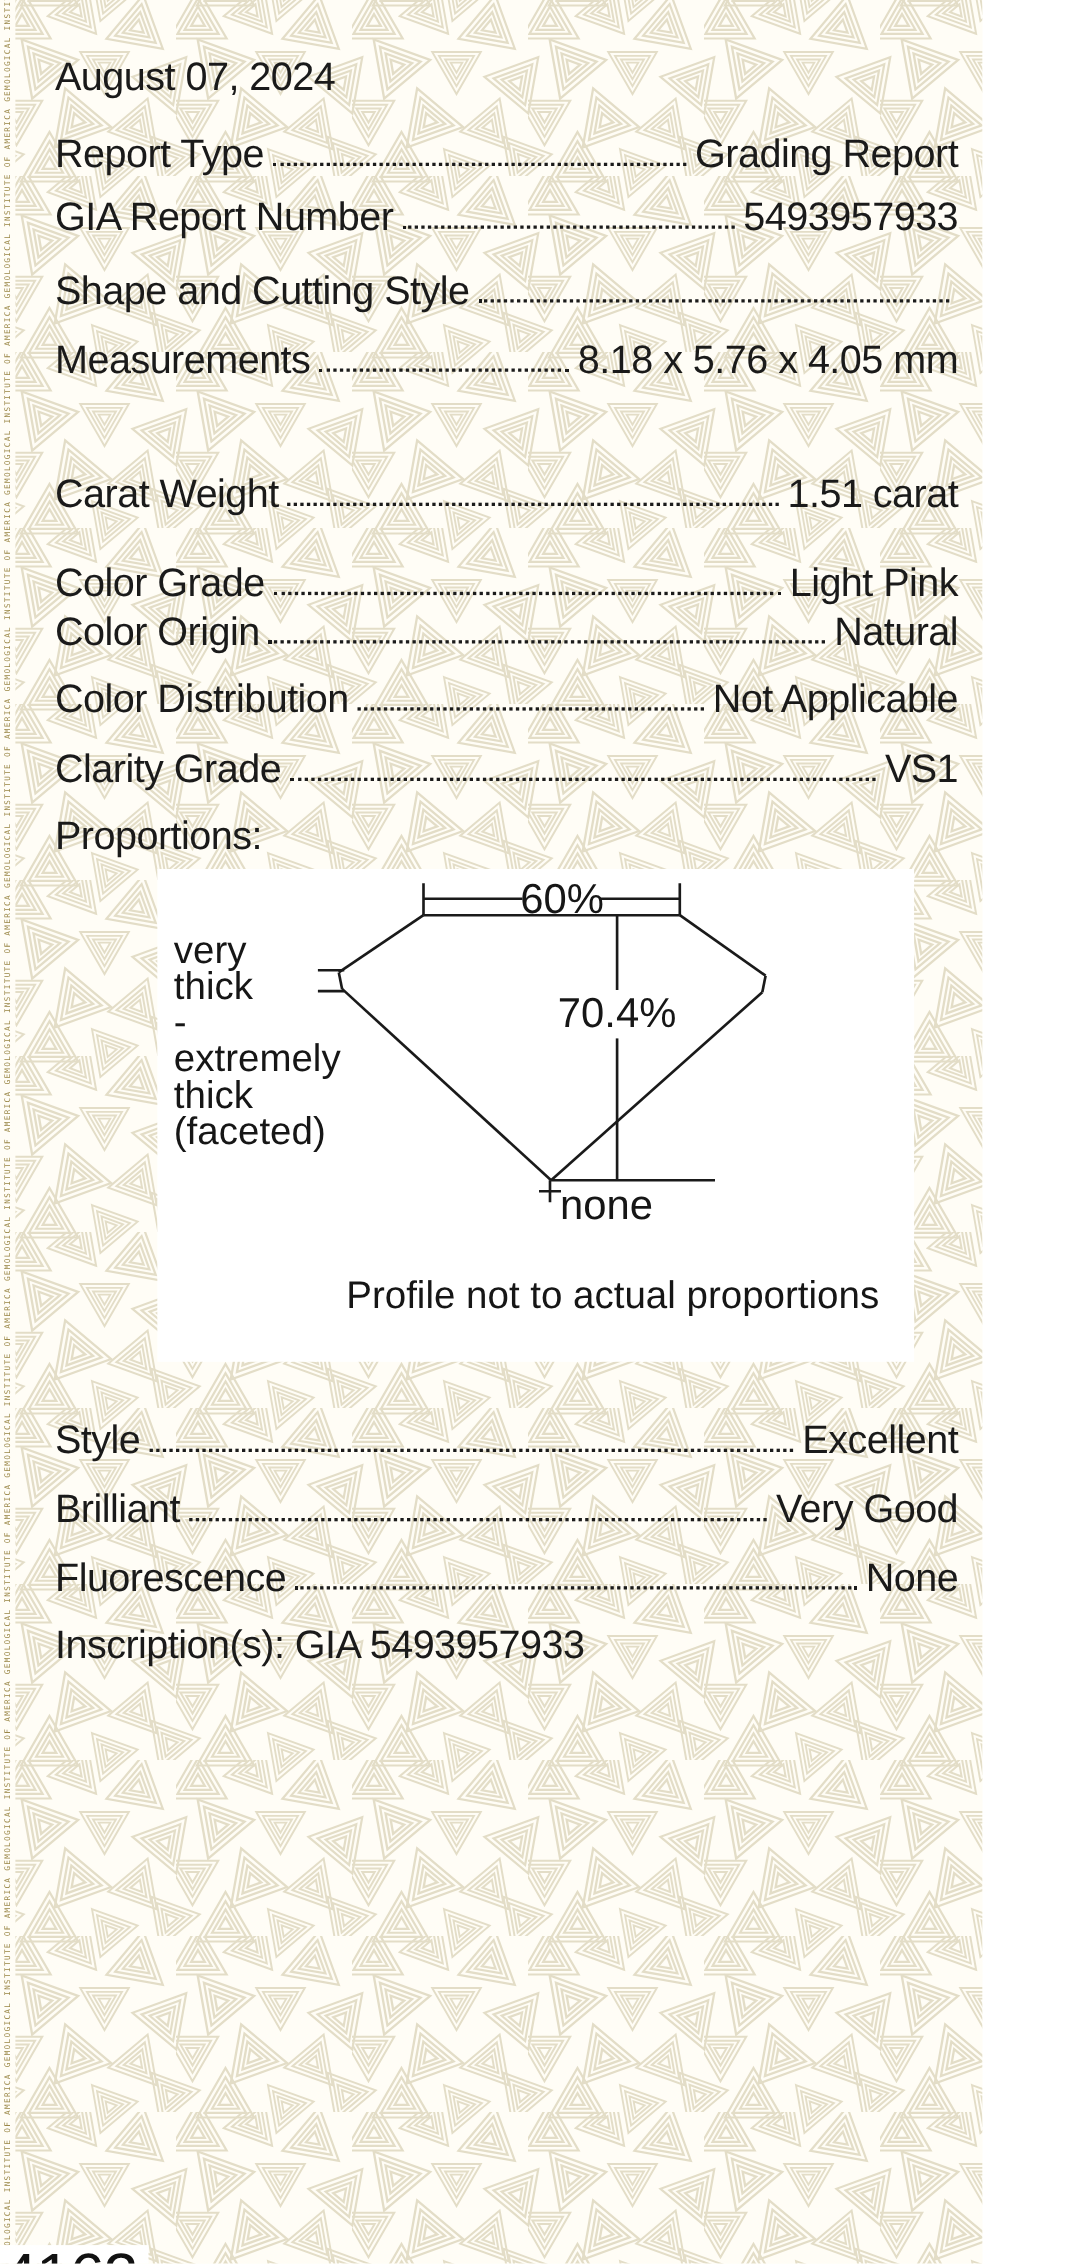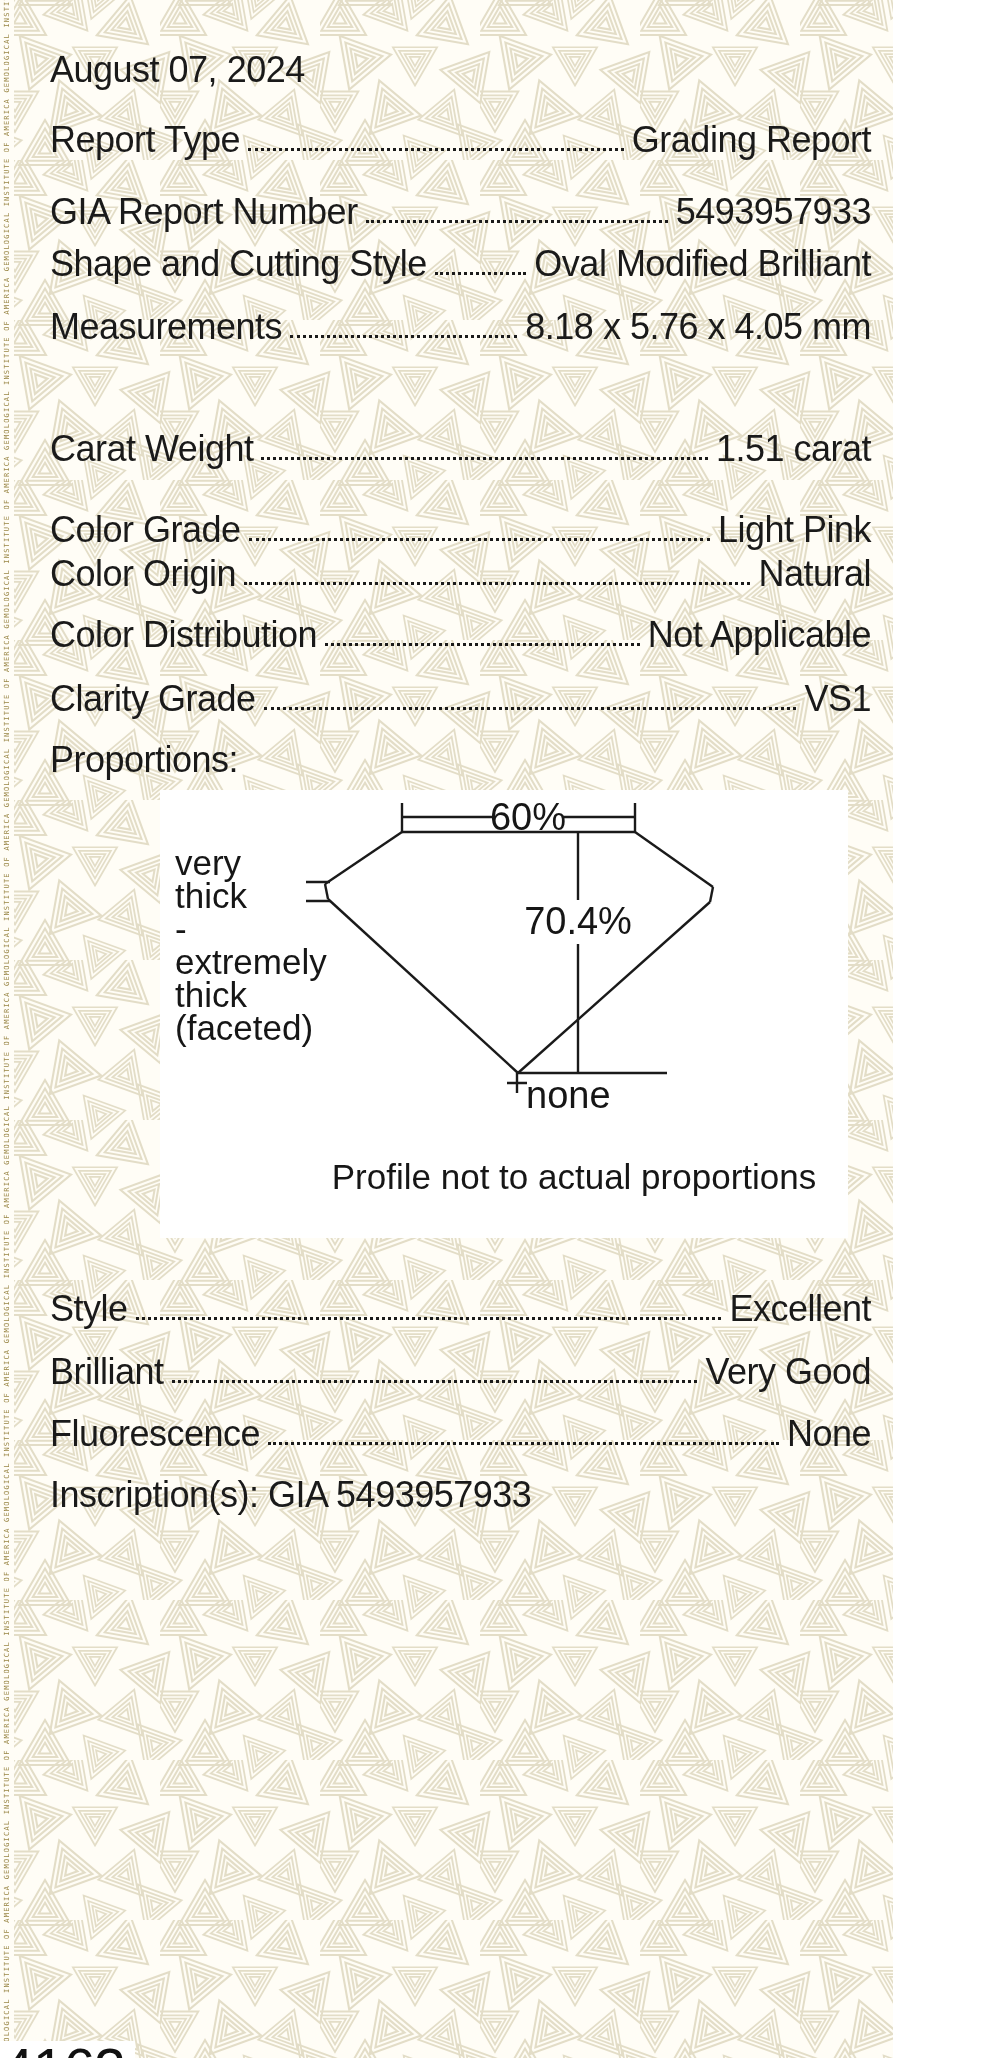--- a/index.html
+++ b/index.html
@@ -23,21 +23,21 @@
     position:absolute;left:50px;right:22px;display:flex;align-items:center;
     font-size:36px;line-height:36px;
   }
   .row .lbl{letter-spacing:-0.5px;white-space:nowrap;}
   .row .val{letter-spacing:-0.5px;white-space:nowrap;}
   .row .leader{
     flex:1;min-width:18px;align-self:flex-end;
     border-bottom:3.4px dotted #1b1b1b;margin:0 8px 7px 8px;
   }
   .diagram-box{
-    position:absolute;left:160px;top:790px;width:688px;height:448px;
+    position:absolute;left:143px;top:790px;width:688px;height:448px;
     background:#ffffff;z-index:1;text-align:center;
   }
   .diagram-box svg{display:block;}
   .page-number{
     position:absolute;left:0;top:2001px;z-index:4;background:#ffffff;
     font-size:57px;line-height:56px;letter-spacing:-1px;padding:0 10px 0 2px;color:#111;margin-top:40px;
   }
 </style>
 </head>
 <body>
@@ -82,30 +82,29 @@
   <div class="content">
 
     <div class="free-text" style="top:52px">August 07, 2024</div>
 
     <div class="row" style="top:122px">
       <span class="lbl">Report Type</span>
       <span class="leader"></span>
       <span class="val">Grading Report</span>
     </div>
 
-    <div class="row" style="top:194px">
+    <div class="row" style="top:179px">
       <span class="lbl">GIA Report Number</span>
       <span class="leader"></span>
       <span class="val">5493957933</span>
     </div>
 
     <div class="row" style="top:246px">
       <span class="lbl">Shape and Cutting Style</span>
       <span class="leader"></span>
-      <span class="val">Oval Modified Brilliant</span>
     </div>
 
     <div class="row" style="top:309px">
       <span class="lbl">Measurements</span>
       <span class="leader"></span>
       <span class="val">8.18 x 5.76 x 4.05 mm</span>
     </div>
 
     <div class="row" style="top:431px">
       <span class="lbl">Carat Weight</span>

